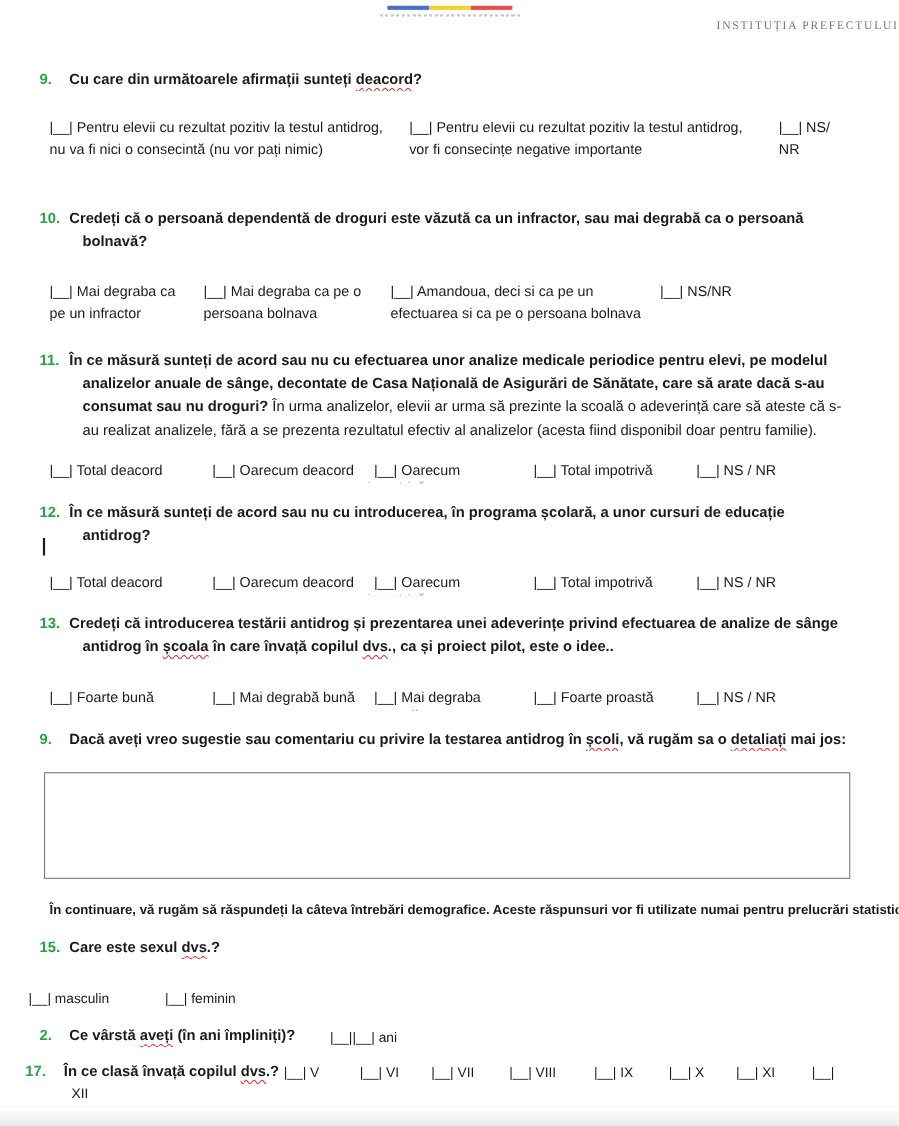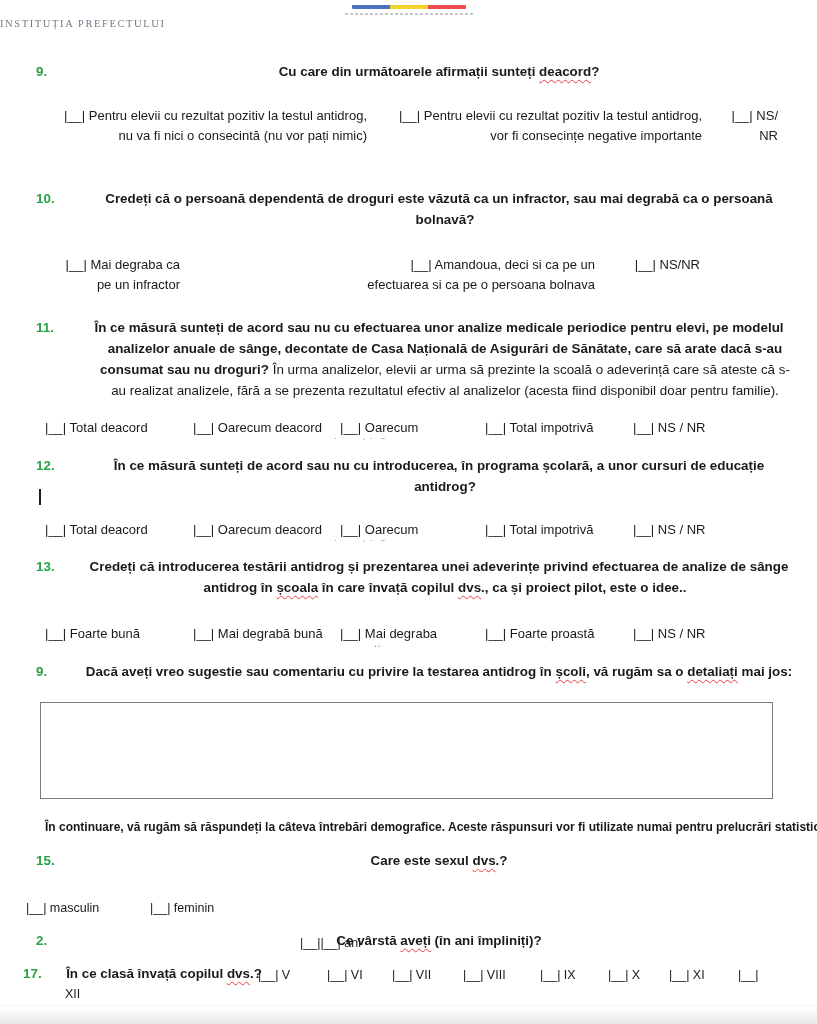--- a/index.html
+++ b/index.html
@@ -4,21 +4,21 @@
 <style>
   html,body { margin:0; padding:0; background:#fff; }
   .page {
     position:relative; width:817px; height:1024px; margin:0 auto;
     background:#ffffff; overflow:hidden;
     font-family:"Liberation Sans", sans-serif;
     color:#1a1a1a;
   }
 
   
-  .hdr { position:absolute; top:5px; left:0; width:100%; text-align:left; }
+  .hdr { position:absolute; top:5px; left:0; width:100%; text-align:right; }
   .flagbar { width:114px; height:4px; margin:0 auto; display:flex; border-radius:1px; overflow:hidden; }
   .flagbar span { flex:1; }
   .fineprint {
     width:128px; height:2px; margin:4px auto 2px auto;
     background:repeating-linear-gradient(90deg,#b6bac0 0 3px, transparent 3px 5px);
     opacity:.8;
   }
   .orgname {
     font-family:"Liberation Serif", serif;
     font-size:10.5px; letter-spacing:1.6px; color:#6f7a88; line-height:13px;
@@ -26,35 +26,35 @@
 
   
   .q { position:absolute; }
   .qnum {
     position:absolute; left:36px; top:0;
     font-size:13.4px; font-weight:bold; color:#27a244; line-height:21px;
   }
   .qtext {
     position:absolute; left:63px; top:0; width:752px;
     font-size:13.4px; line-height:21px; white-space:pre-line;
-    padding-left:12px; text-indent:-12px; box-sizing:border-box;text-align:center;
+    padding-left:12px; text-indent:-12px; box-sizing:border-box;
   }
   .b  { font-weight:bold; }
   .sq {
     text-decoration-line:underline;
     text-decoration-style:wavy;
     text-decoration-color:#e43c3c;
     text-decoration-thickness:1px;
     text-underline-offset:3px;
     text-decoration-skip-ink:none;
   }
 
   
   .opt {
-    position:absolute; font-size:13px; line-height:20px; white-space:pre-line;text-align:right;
+    position:absolute; font-size:13px; line-height:20px; white-space:pre-line;
   }
   .opt-sm { font-size:12.5px; }
   .cliptop {
     position:absolute; height:5px; overflow:hidden;
     font-size:13px; color:#6a6a6a; opacity:.55; white-space:nowrap;
   }
   .dots { position:absolute; font-size:10px; color:#7a7a7a; letter-spacing:1px; }
 
   .cursorbar { position:absolute; width:2px; height:16px; background:#1a1a1a; }
 
@@ -100,20 +100,22 @@
   <div class="opt" style="left:708px; top:106px; width:70px">|__| NS/
 NR</div>
 
   <div class="q" style="top:188px">
     <span class="qnum">10.</span>
     <div class="qtext"><span class="b">Credeți că o persoană dependentă de droguri este văzută ca un infractor, sau mai degrabă ca o persoană
 bolnavă?</span></div>
   </div>
   <div class="opt" style="left:45px;  top:255px; width:135px">|__| Mai degraba ca
 pe un infractor</div>
+  <div class="opt" style="left:185px; top:255px; width:165px">|__| Mai degraba ca pe o
+persoana bolnava</div>
   <div class="opt" style="left:355px; top:255px; width:240px">|__| Amandoua, deci si ca pe un
 efectuarea si ca pe o persoana bolnava</div>
   <div class="opt" style="left:600px; top:255px; width:100px">|__| NS/NR</div>
 
   <div class="q" style="top:317px">
     <span class="qnum">11.</span>
     <div class="qtext"><span class="b">În ce măsură sunteți de acord sau nu cu efectuarea unor analize medicale periodice pentru elevi, pe modelul
 analizelor anuale de sânge, decontate de Casa Națională de Asigurări de Sănătate, care să arate dacă s-au
 consumat sau nu droguri? </span><span>În urma analizelor, elevii ar urma să prezinte la scoală o adeverință care să ateste că s-
 au realizat analizele, fără a se prezenta rezultatul efectiv al analizelor (acesta fiind disponibil doar pentru familie).</span></div>

